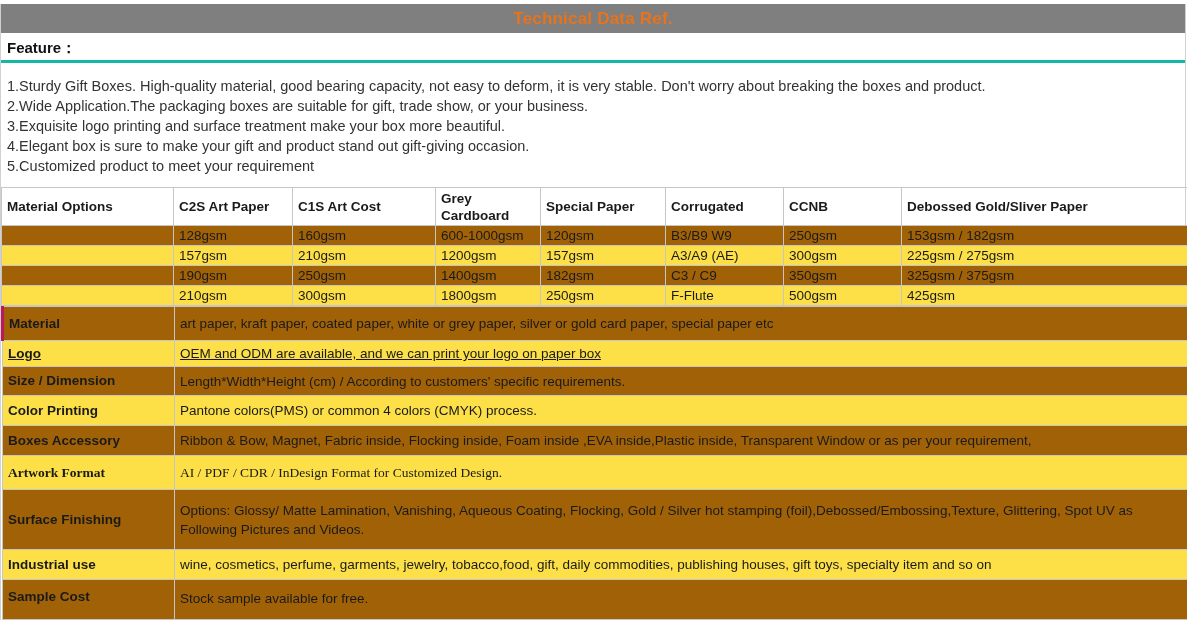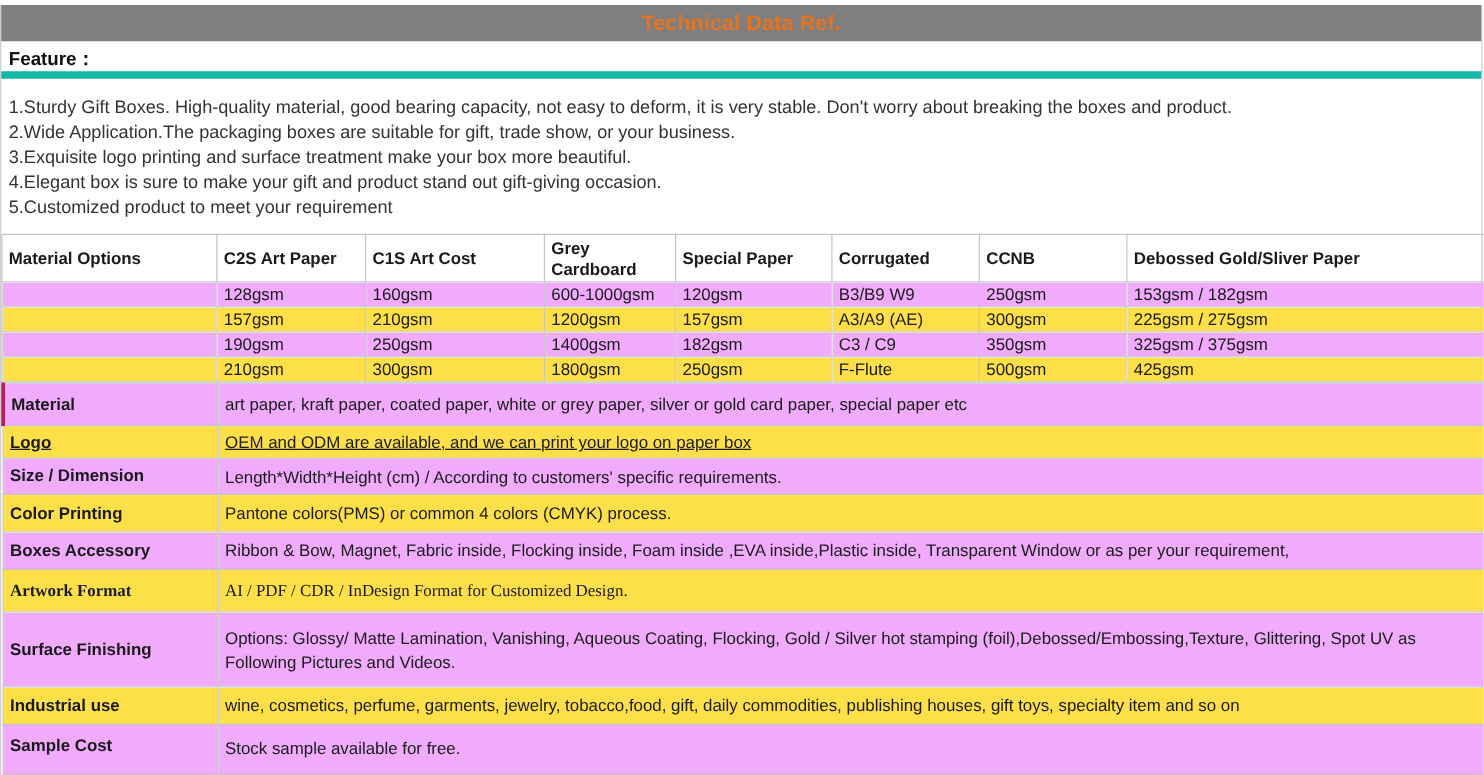--- a/index.html
+++ b/index.html
@@ -30,21 +30,21 @@
     font-size: 17px;
     letter-spacing: 0.2px;
   }
   
   .feature-heading {
     height: 30px;
     line-height: 30px;
     padding-left: 6px;
     font-size: 15px;
     font-weight: bold;
-    border-bottom: 6px solid #14b8a6;
+    border-bottom: 3px solid #14b8a6;
     color: #111;
   }
   .features {
     height: 124px;
     padding: 13px 0 0 6px;
     font-size: 14.5px;
     color: #333333;
   }
   .features .feature-line {
     height: 20px;
@@ -68,21 +68,21 @@
   }
   .materials-table thead th {
     font-weight: bold;
     height: 38px;
     white-space: normal;
     line-height: 17px;
     font-size: 13.5px;
   }
   .materials-table tbody td { height: 20px; line-height: 17px; }
   .stripe-gray { background: #fde047; }
-  .stripe-white { background: #f0abfc; }
+  .stripe-white { background: #a16207; }
   
   .spec-table td.label { font-weight: bold; white-space: normal; line-height: 16px; }
   .spec-table td.value { white-space: normal; line-height: 19px; }
   .row-material  td { height: 34px; }
   .row-logo      td { height: 26px; text-decoration: underline; }
   .row-size      td { height: 29px; }
   .row-color     td { height: 30px; }
   .row-boxes     td { height: 30px; }
   .row-artwork   td { height: 34px; font-family: Liberation Serif, serif; }
   .row-surface   td { height: 60px; }

